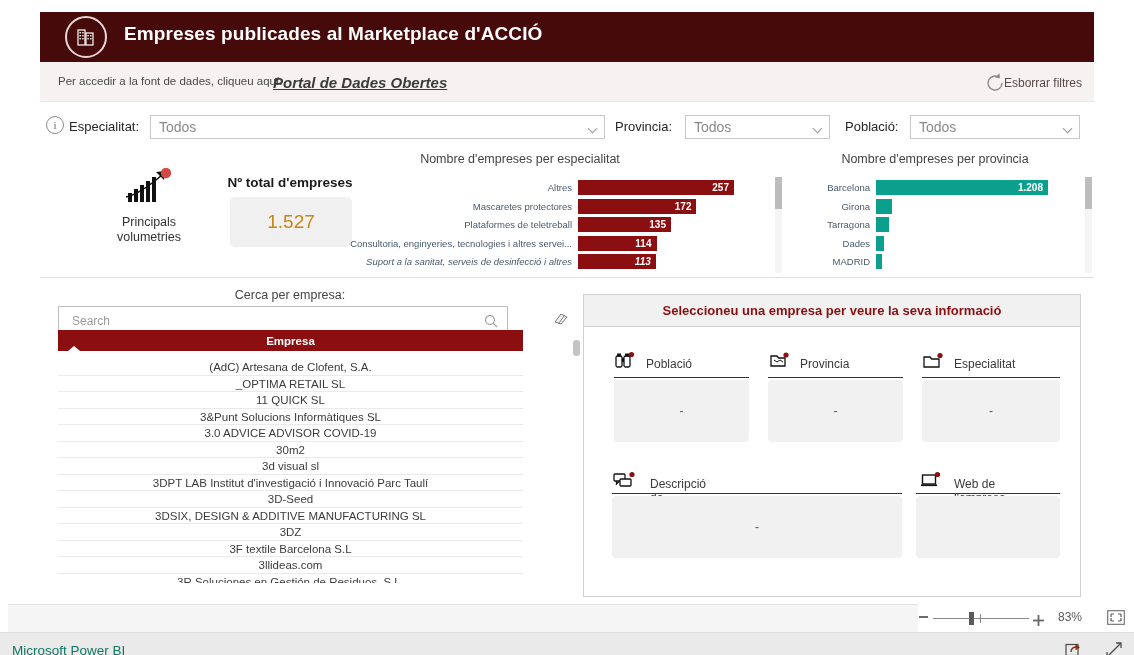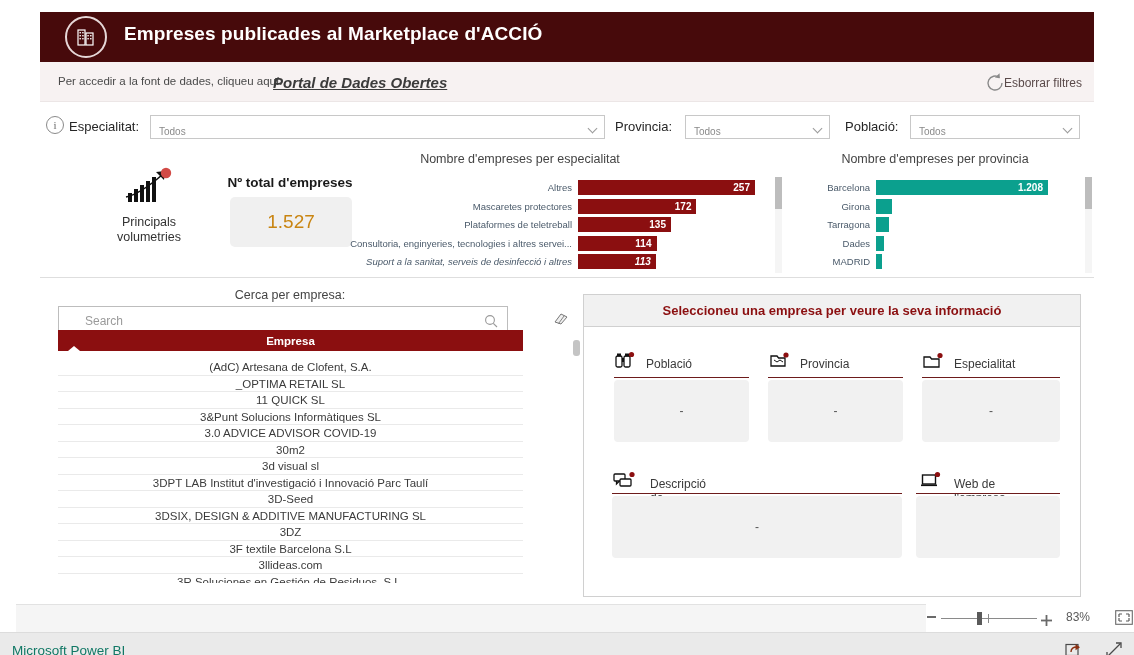--- a/index.html
+++ b/index.html
@@ -73,22 +73,22 @@
     font-family: "Liberation Serif", serif;
   }
   .slicer-label {
     position: absolute; font-size: 13px; color: #262626;
   }
   .slicer-box {
     position: absolute; height: 24px;
     border: 1px solid #c8c8c8; background: #ffffff;
   }
   .slicer-val {
-    position: absolute; left: 8px; top: 10px;
-    font-size: 10px; color: #8a8a8a;
+    position: absolute; left: 8px; top: 3px;
+    font-size: 14px; color: #8a8a8a;
   }
   .chev {
     position: absolute; right: 8px; top: 9px;
     width: 7px; height: 7px;
     border-left: 1.2px solid #9a9a9a; border-bottom: 1.2px solid #9a9a9a;
     transform: rotate(-45deg);
   }
 
   
   .band-top { position:absolute; left:0; top:135px; width:1054px; height:130px; background:#ffffff; }
@@ -137,21 +137,21 @@
   .band-bottom { position:absolute; left:0; top:266px; width:1054px; height:326px; background:#ffffff; }
 
   .search-title {
     position:absolute; left:15px; top:10px; width:470px; text-align:center;
     font-size:12.5px; color:#444;
   }
   .search-box {
     position:absolute; left:18px; top:28px; width:450px; height:29px;
     border:1px solid #bdbdbd; background:#fff;
   }
-  .search-ph { position:absolute; left:26px; top:7px; font-size:12px; color:#9a9a9a; }
+  .search-ph { position:absolute; left:13px; top:7px; font-size:12px; color:#9a9a9a; }
   .search-mag { position:absolute; right:9px; top:7px; width:14px; height:14px; }
   .eraser-icon { position:absolute; left:512px; top:32px; width:18px; height:16px; cursor:pointer; }
 
   .table-head {
     position:absolute; left:18px; top:52px; width:465px; height:21px;
     background:#8b0f10; color:#fff; font-size:11.5px; font-weight:bold;
     display:flex; align-items:center; justify-content:center;
   }
   .sort-caret {
     position:absolute; left:10px; bottom:0px;
@@ -184,21 +184,21 @@
   .field-label { position:absolute; font-size:12px; color:#3a3a3a; }
   .field-underline { position:absolute; height:1px; background:#6d1b1b; }
   .field-box {
     position:absolute; background:#f1f1f1; border-radius:4px;
     display:flex; align-items:center; justify-content:center;
     font-size:12px; color:#555;
   }
 
   
   .zoombar {
-    position:absolute; left:16px; top:592px; width:910px; height:28px;
+    position:absolute; left:8px; top:592px; width:910px; height:28px;
     background:#f5f5f5; border-top:1px solid #e2e2e2;
   }
   .zoom-minus { position:absolute; left:911px; top:11px; width:9px; height:2px; background:#6a6a6a; }
   .zoom-plus  { position:absolute; left:1025px; top:7px; width:11px; height:11px; }
   .zoom-track { position:absolute; left:925px; top:13px; width:96px; height:1px; background:#8a8a8a; }
   .zoom-thumb { position:absolute; left:961px; top:7px; width:5px; height:13px; background:#5a5a5a; }
   .zoom-tick  { position:absolute; left:972px; top:9px; width:1px; height:9px; background:#8a8a8a; }
   .zoom-pct   { position:absolute; left:1050px; top:5px; font-size:12px; color:#5a5a5a; }
   .fitscreen  { position:absolute; left:1099px; top:5px; width:18px; height:15px; }
 
@@ -290,21 +290,21 @@
 
       <div class="kpi-title">Nº total d'empreses</div>
       <div class="kpi-card">
         <span class="kpi-value">1.527</span>
       </div>
 
       <div class="chart-title" style="left:300px; top:5px; width:360px;">Nombre d'empreses per especialitat</div>
       <div id="chart-specialty" style="position:absolute; left:538px; top:33px; width:195px; height:92px;">
           <div class="bar-row" style="top: 0px; left: 0px; width: 177px;">
             <span class="bar-cat" style="width: 230px;">Altres</span>
-            <div class="bar" style="width: 177px; background: rgb(139, 15, 16);">
+            <div class="bar" style="width: 156px; background: rgb(139, 15, 16);">
               <span class="bar-val">257</span>
             </div>
           </div>
           <div class="bar-row" style="top: 18.5px; left: 0px; width: 177px;">
             <span class="bar-cat" style="width: 230px;">Mascaretes protectores</span>
             <div class="bar" style="width: 118.459px; background: rgb(139, 15, 16);">
               <span class="bar-val">172</span>
             </div>
           </div>
           <div class="bar-row" style="top: 37px; left: 0px; width: 177px;">

